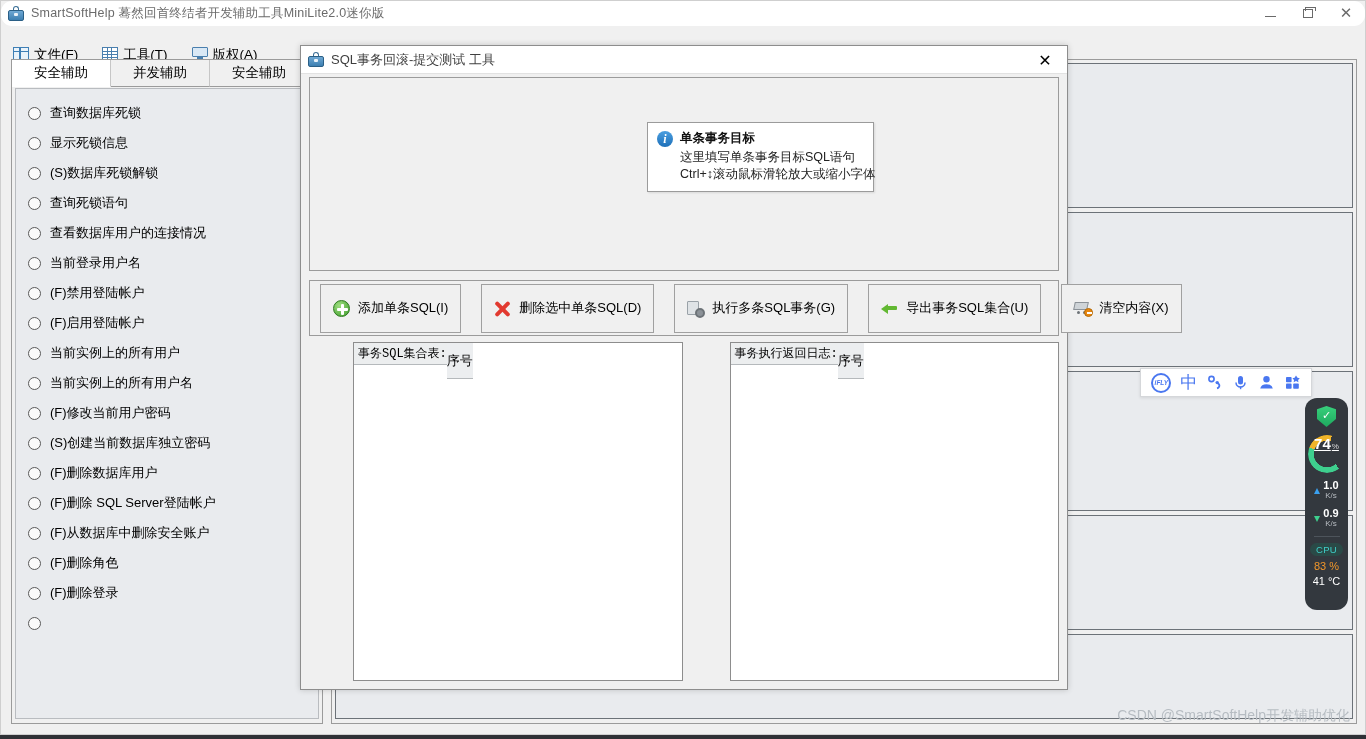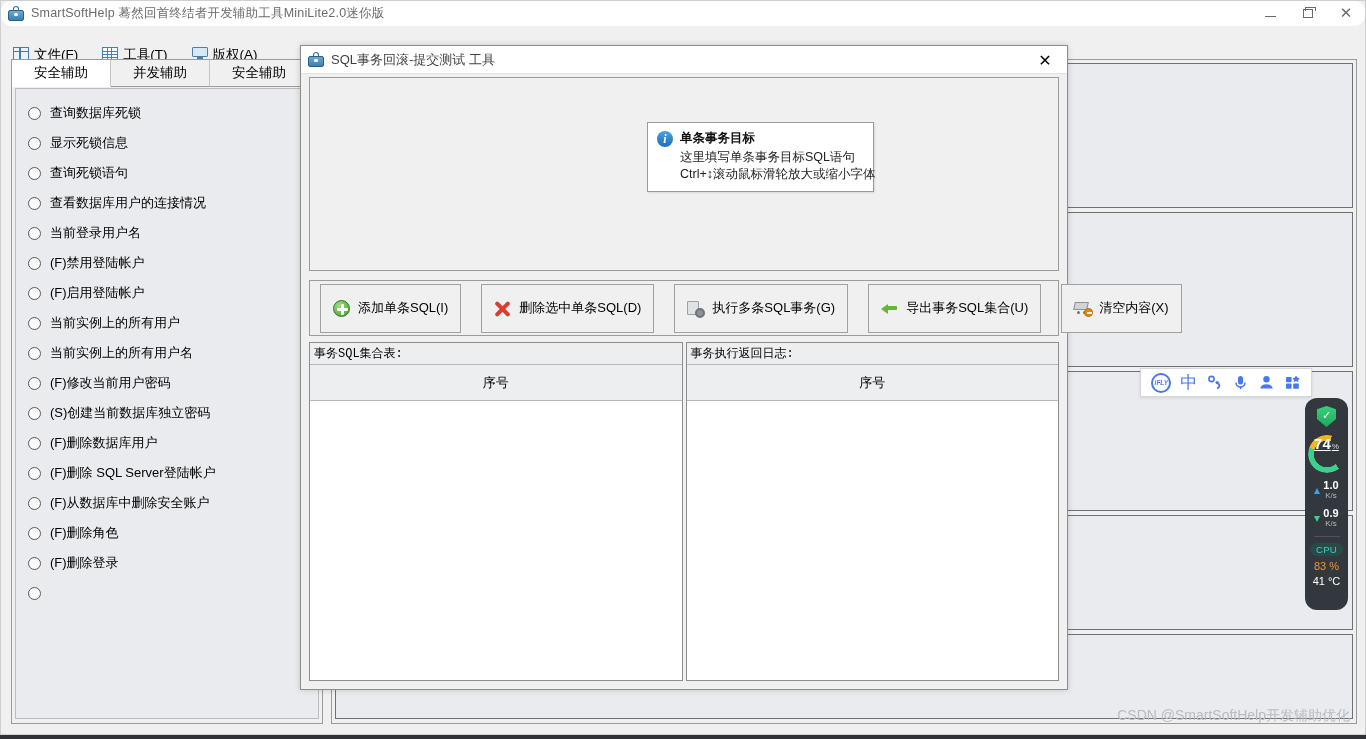--- a/index.html
+++ b/index.html
@@ -168,21 +168,21 @@
   .ti-arr:before{content:"";position:absolute;left:0;top:4px;width:0;height:0;border-top:5px solid transparent;border-bottom:5px solid transparent;border-right:7px solid #62b832;}
   .ti-arr:after{content:"";position:absolute;left:6px;top:6.5px;width:10px;height:4px;background:#62b832;border-radius:1px;}
   
   .ti-cart .bd{position:absolute;left:0;top:2px;width:14px;height:8px;background:#cfd4d8;border:1px solid #8c9298;transform:skewX(-12deg);}
   .ti-cart .w1{position:absolute;left:3px;top:11px;width:3px;height:3px;border-radius:50%;background:#6d7378;}
   .ti-cart .w2{position:absolute;left:9px;top:11px;width:3px;height:3px;border-radius:50%;background:#6d7378;}
   .ti-cart .mn{position:absolute;right:-2px;bottom:0px;width:9px;height:9px;border-radius:50%;background:#e8870f;border:1px solid #b36a08;}
   .ti-cart .mn:after{content:"";position:absolute;left:1.5px;top:3px;width:5px;height:2px;background:#fff;}
 
   .dlg-grid-wrap { position: absolute; left: 8px; top: 296px; right: 8px; bottom: 8px; display: flex; gap: 3px; }
-  .grid-box { flex: 1 1 0; background: #ffffff; border: 1px solid #8d8d8d; display:flex; flex-direction:column; }
+  .grid-box { flex: 1 1 0; background: #ffffff; border: 1px solid #8d8d8d; display:flex; flex-direction:row;margin-left:44px; }
   .grid-caption {
     height: 22px; background: #eceeef; border-bottom: 1px solid #b5b9bc;
     display: flex; align-items: center; padding-left: 4px;
     font-size: 12px; color: #000;
     font-family: "Liberation Mono","DejaVu Sans Mono", monospace;
   }
   .grid-header {
     height: 36px; background: #eceef0; border-bottom: 1px solid #b5b9bc;
     display: flex; align-items: center; justify-content: center;
     font-size: 13px; color: #000;
@@ -322,20 +322,24 @@
         <div class="radio-row">
             <span class="radio-circle"></span>
             <span class="radio-label">查询数据库死锁</span>
           </div>
         <div class="radio-row">
             <span class="radio-circle"></span>
             <span class="radio-label">显示死锁信息</span>
           </div>
         <div class="radio-row">
             <span class="radio-circle"></span>
+            <span class="radio-label">(S)数据库死锁解锁</span>
+          </div>
+        <div class="radio-row">
+            <span class="radio-circle"></span>
             <span class="radio-label">查询死锁语句</span>
           </div>
         <div class="radio-row">
             <span class="radio-circle"></span>
             <span class="radio-label">查看数据库用户的连接情况</span>
           </div>
         <div class="radio-row">
             <span class="radio-circle"></span>
             <span class="radio-label">当前登录用户名</span>
           </div>

